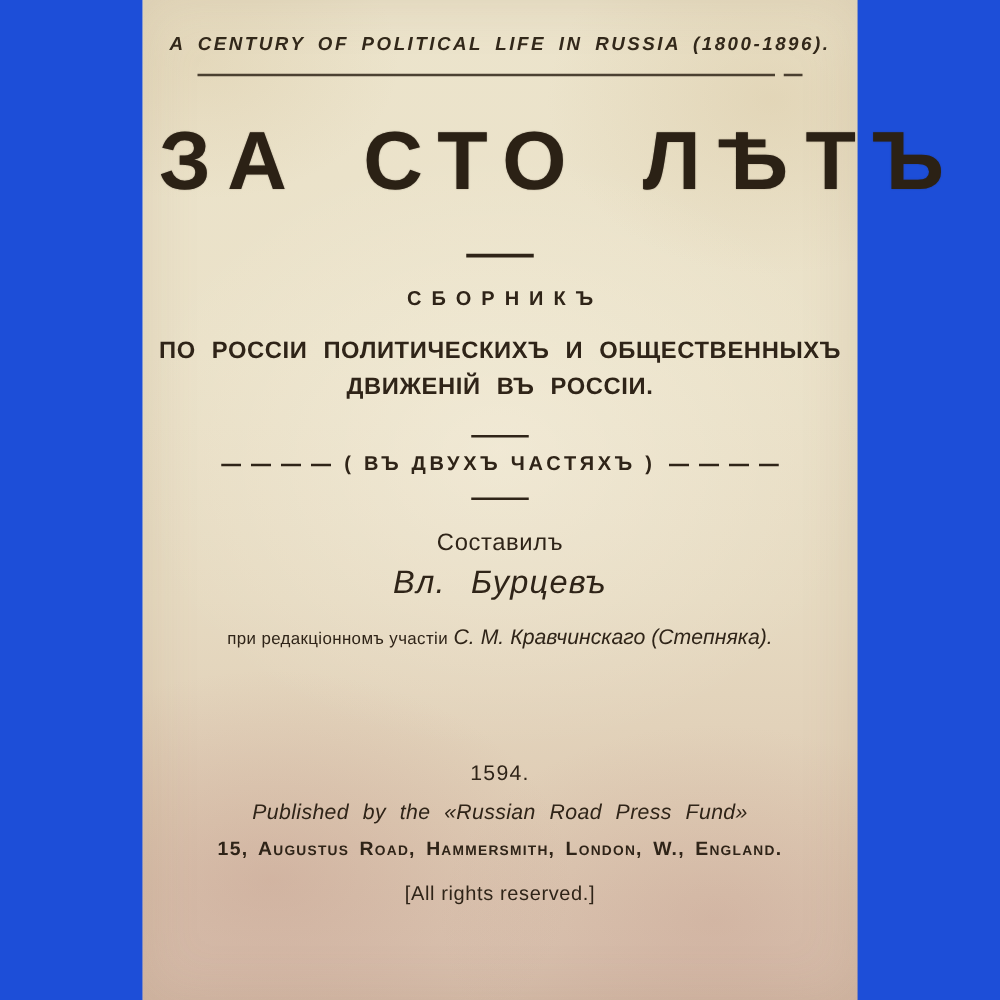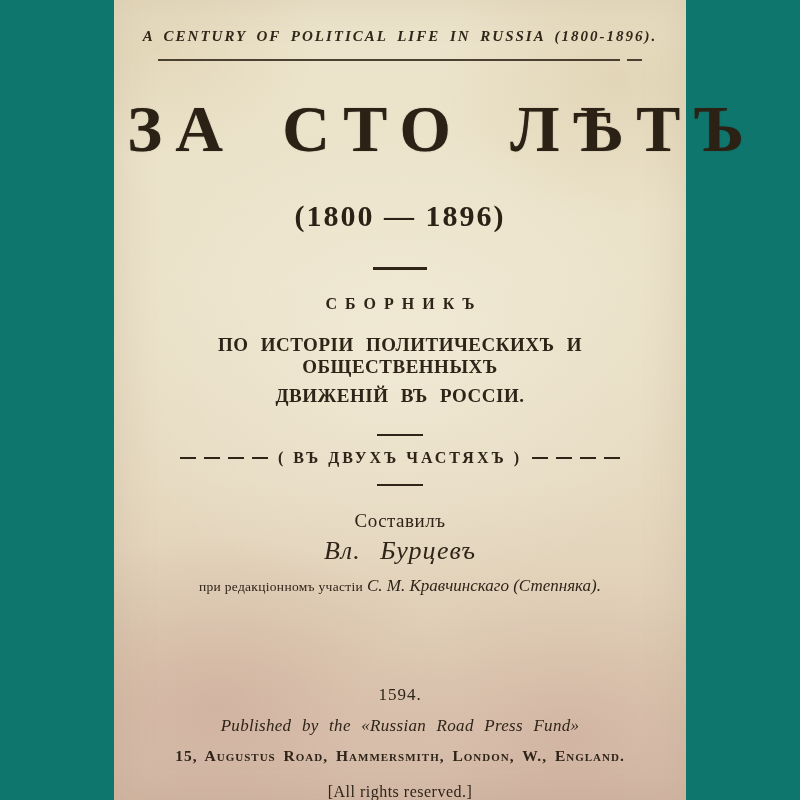--- a/index.html
+++ b/index.html
@@ -1,19 +1,19 @@
 <!DOCTYPE html>
 <html><head>
 <meta charset="utf-8">
 <style>
   * { margin: 0; padding: 0; box-sizing: border-box; }
   html, body { width: 800px; height: 800px; background: #ffffff; overflow: hidden; }
   .canvas {
-    position: relative; width: 800px; height: 800px; background: #0f766e;
-    font-family: Liberation Serif, serif;
+    position: relative; width: 800px; height: 800px; background: #1d4ed8;
+    font-family: Liberation Sans, sans-serif;
   }
   .page {
     position: absolute; left: 114px; top: 0; width: 572px; height: 800px;
     text-align: center;
     color: #2f2418;
     background:
       radial-gradient(ellipse 60% 30% at 18% 88%, rgba(183,134,122,0.30), transparent 70%),
       radial-gradient(ellipse 55% 28% at 80% 92%, rgba(183,134,122,0.25), transparent 70%),
       radial-gradient(ellipse 45% 25% at 88% 10%, rgba(205,183,140,0.30), transparent 70%),
       radial-gradient(ellipse 40% 20% at 8% 6%, rgba(205,183,140,0.25), transparent 70%),
@@ -62,21 +62,21 @@
     background: repeating-linear-gradient(90deg, #2f2418 0 16px, transparent 16px 24px);
   }
   .dashes.right { transform: scaleX(-1); }
   .parts-text { font-size: 16px; font-weight: bold; letter-spacing: 3px; }
   .d3 { margin-top: 18px; width: 46px; height: 2px; }
   .compiler-label { margin-top: 26px; font-size: 19px; letter-spacing: 0.5px; line-height: 17px; }
   .compiler-name {
     margin-top: 5px; font-size: 26px; font-style: italic;
     letter-spacing: 1px; word-spacing: 12px; line-height: 34px;
   }
-  .editor-note { margin-top: 8px; line-height: 20px; }
+  .editor-note { margin-top: 18px; line-height: 20px; }
   .editor-prefix { font-size: 13.5px; letter-spacing: 0.3px; }
   .editor-name { font-size: 17px; font-style: italic; }
   .imprint-year { margin-top: 88px; font-size: 17px; letter-spacing: 1px; line-height: 20px; }
   .imprint-publisher {
     margin-top: 10px; font-size: 17px; font-style: italic;
     word-spacing: 6px; letter-spacing: 0.3px; line-height: 22px;
   }
   .imprint-address {
     margin-top: 10px; font-size: 15.5px; font-variant: small-caps; font-weight: bold;
     letter-spacing: 1px; word-spacing: 3px; line-height: 18px;
@@ -91,26 +91,25 @@
 
     <div class="header-en">A CENTURY OF POLITICAL LIFE IN RUSSIA (1800-1896).</div>
 
     <div class="rule-row">
       <span class="rule-long"></span>
       <span class="rule-dash"></span>
     </div>
 
     <h1 class="title">ЗА СТО ЛѢТЪ</h1>
 
-    <div class="years">(1800 — 1896)</div>
 
     <div class="divider d1"></div>
 
     <div class="sbornik">СБОРНИКЪ</div>
-    <div class="sub-line sub2">ПО ИСТОРІИ ПОЛИТИЧЕСКИХЪ И ОБЩЕСТВЕННЫХЪ</div>
+    <div class="sub-line sub2">ПО РОССІИ ПОЛИТИЧЕСКИХЪ И ОБЩЕСТВЕННЫХЪ</div>
     <div class="sub-line sub3">ДВИЖЕНІЙ ВЪ РОССІИ.</div>
 
     <div class="divider d2"></div>
 
     <div class="parts-row">
       <span class="dashes left"></span>
       <span class="parts-text">( ВЪ ДВУХЪ ЧАСТЯХЪ )</span>
       <span class="dashes right"></span>
     </div>
 

